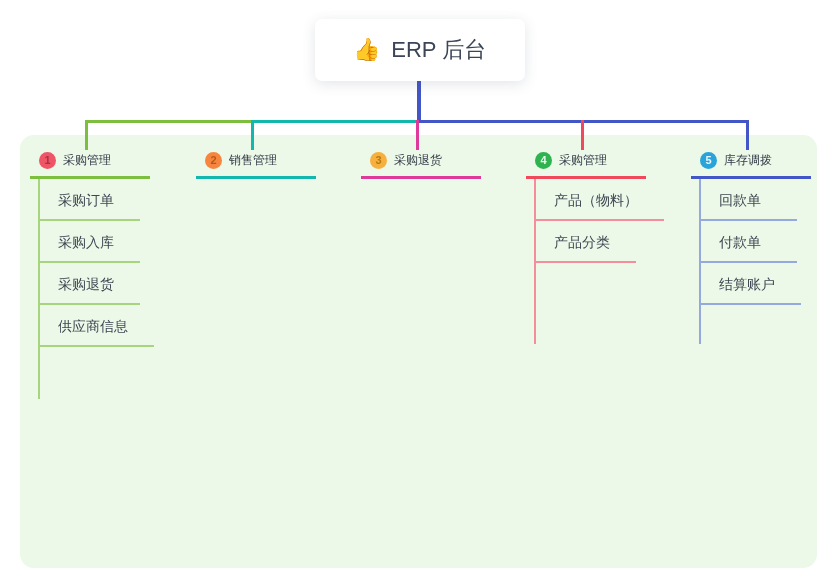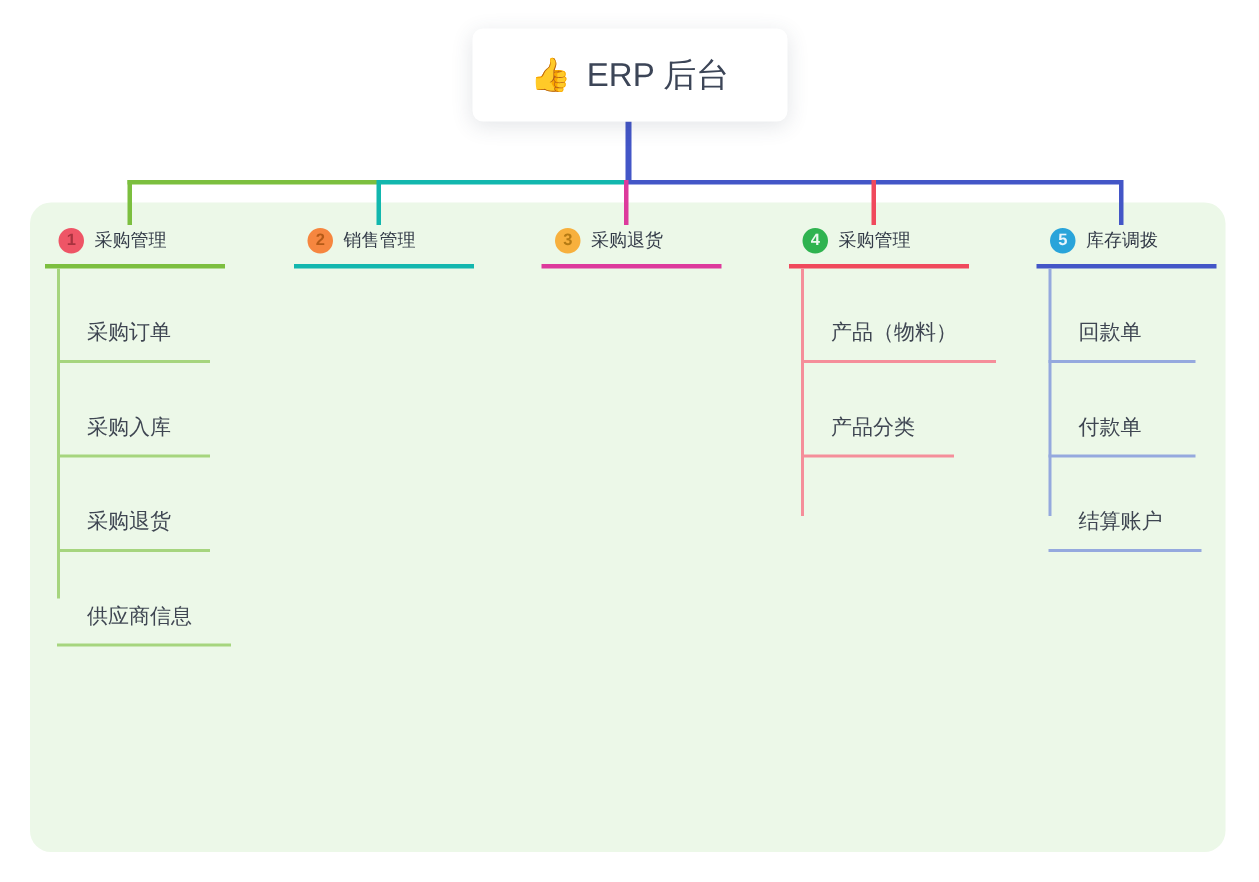--- a/index.html
+++ b/index.html
@@ -32,21 +32,21 @@
     width:17px; height:17px; border-radius:50%; flex:0 0 17px;
     display:flex; align-items:center; justify-content:center;
     font-size:11px; font-weight:bold; line-height:1;
     background:var(--badge-bg); color:var(--badge-fg);
   }
   .branch-label { font-size:12px; color:#333b48; white-space:nowrap; }
   .branch-underline { width:120px; height:3px; margin-top:2px; background:var(--line); }
   .branch-children { position:relative; margin-left:8px; }
   .vline { position:absolute; left:0; top:0; width:2px; background:var(--sub-line); }
   .sub {
-    height:63px; display:flex; align-items:flex-end;
+    height:42px; display:flex; align-items:flex-end;
     width:fit-content; min-width:98px; box-sizing:border-box;
     padding:0 26px 9px 20px; white-space:nowrap;
     border-bottom:2px solid var(--sub-line);
     font-size:14px; color:#3f4652;
   }
 </style>
 </head>
 <body>
 
 <div id="stage">

